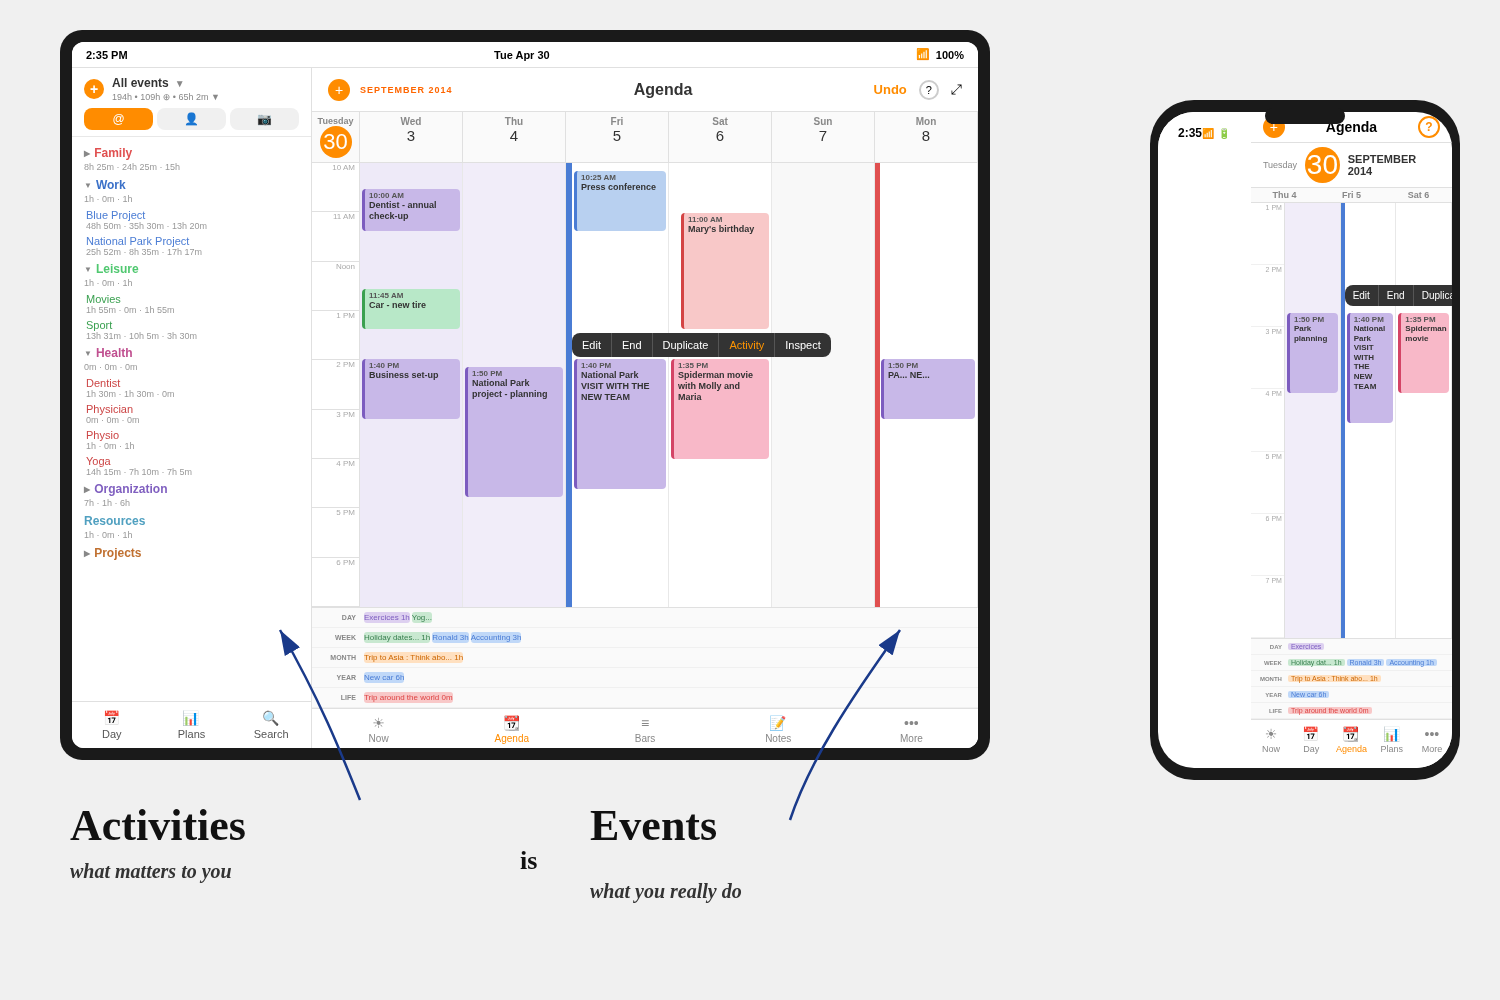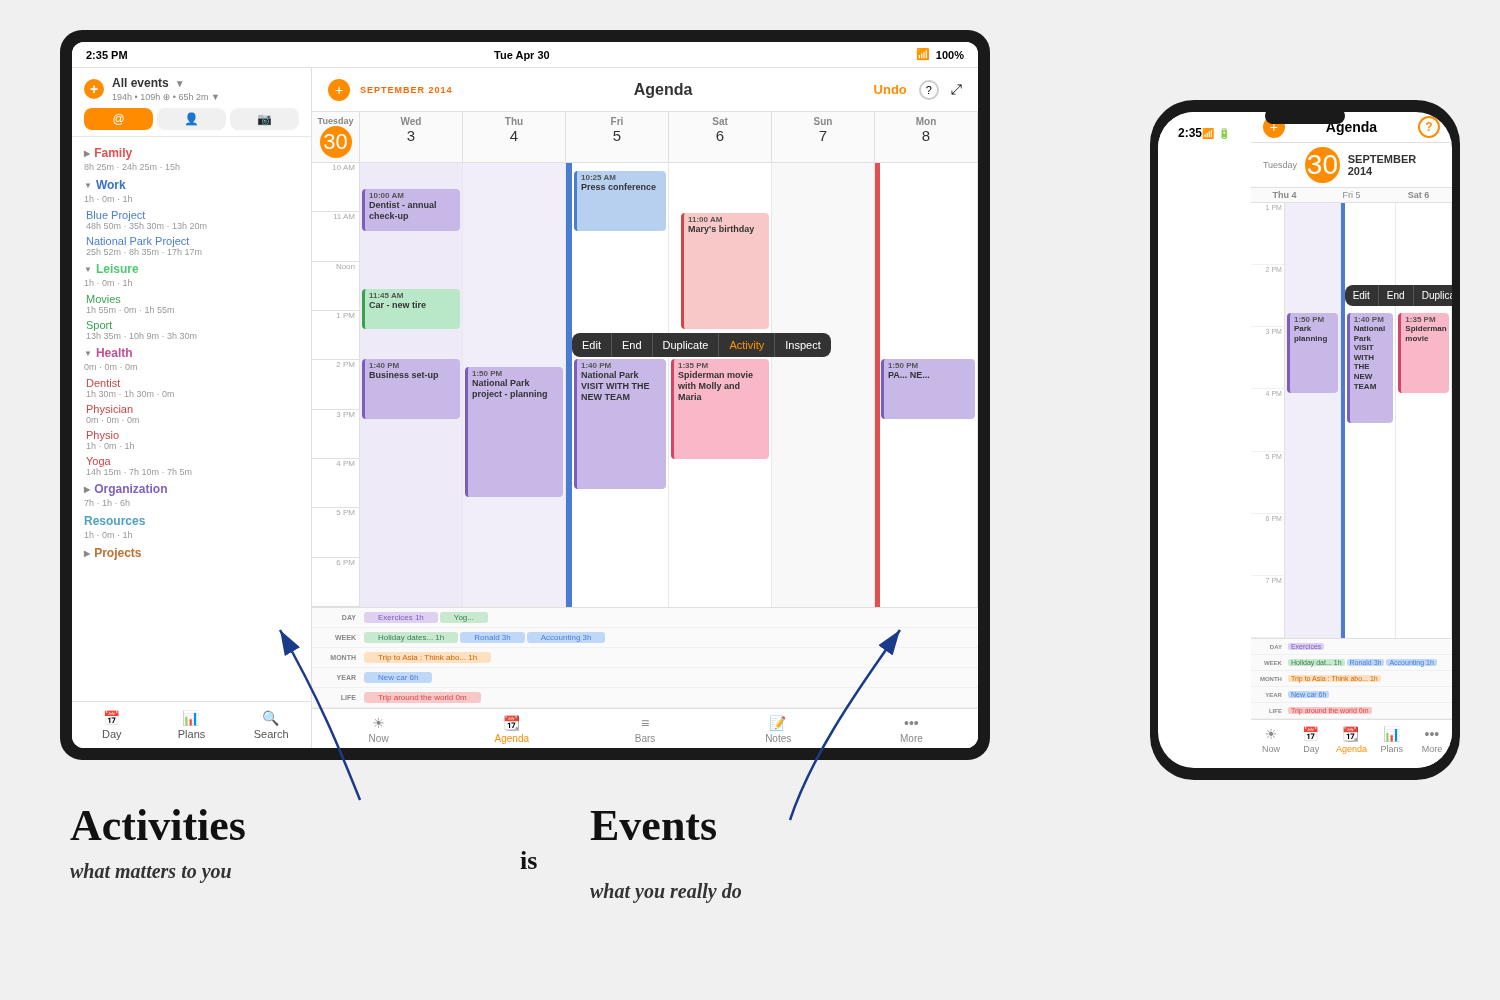--- a/index.html
+++ b/index.html
@@ -330,21 +330,21 @@
       font-weight: 600;
     }
     .allday-events {
       flex: 1;
       display: flex;
       gap: 2px;
       padding: 2px 4px;
     }
     .allday-event {
       border-radius: 3px;
-      padding: 1px 14px;
+      padding: 1px 0;
       font-size: 8px;
       font-weight: 500;
       white-space: nowrap;
     }
     .allday-event.green { background: #c8e8d0; color: #3a8050; }
     .allday-event.blue { background: #c0d8f8; color: #4a7cd4; }
     .allday-event.purple { background: #ddd0f0; color: #7c5cbf; }
     .allday-event.orange { background: #ffe0c0; color: #cc6600; }
     .allday-event.red { background: #f8c8c8; color: #d44; }
 
@@ -664,21 +664,21 @@
               <span style="color:#50c870;font-size:12px;font-weight:700;">Leisure</span>
             </div>
             <div class="item-meta">1h · 0m · 1h</div>
           </div>
           <div class="sidebar-item">
             <div class="item-name green">Movies</div>
             <div class="item-meta">1h 55m · 0m · 1h 55m</div>
           </div>
           <div class="sidebar-item">
             <div class="item-name green">Sport</div>
-            <div class="item-meta">13h 35m · 10h 9m · 3h 30m</div>
+            <div class="item-meta">13h 31m · 10h 5m · 3h 30m</div>
           </div>
 
           <div class="sidebar-category">
             <div class="category-header">
               <span class="cat-arrow">▼</span>
               <span style="color:#c05090;font-size:12px;font-weight:700;">Health</span>
             </div>
             <div class="item-meta">0m · 0m · 0m</div>
           </div>
           <div class="sidebar-item">
@@ -985,21 +985,21 @@
         <div>
           <div class="phone-month-label">SEPTEMBER 2014</div>
         </div>
       </div>
 
       <div class="phone-col-headers">
         <div class="phone-col-hdr">
           <div style="font-weight:700;">Thu 4</div>
         </div>
         <div class="phone-col-hdr">
-          <div style="font-weight:400;">Fri 5</div>
+          <div style="font-weight:700;">Fri 5</div>
         </div>
         <div class="phone-col-hdr">
           <div style="font-weight:700;">Sat 6</div>
         </div>
       </div>
 
       <div class="phone-grid">
         <div class="phone-time-col">
           <div class="phone-time-slot">1 PM</div>
           <div class="phone-time-slot">2 PM</div>

